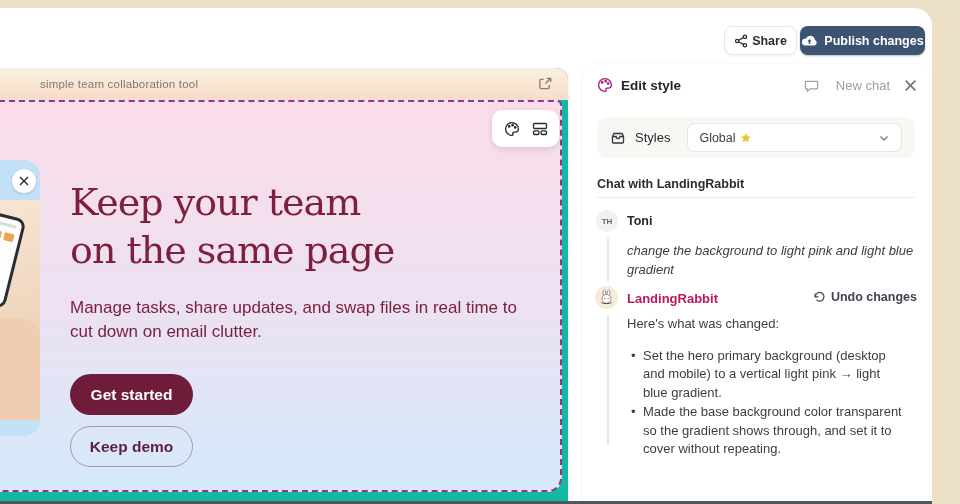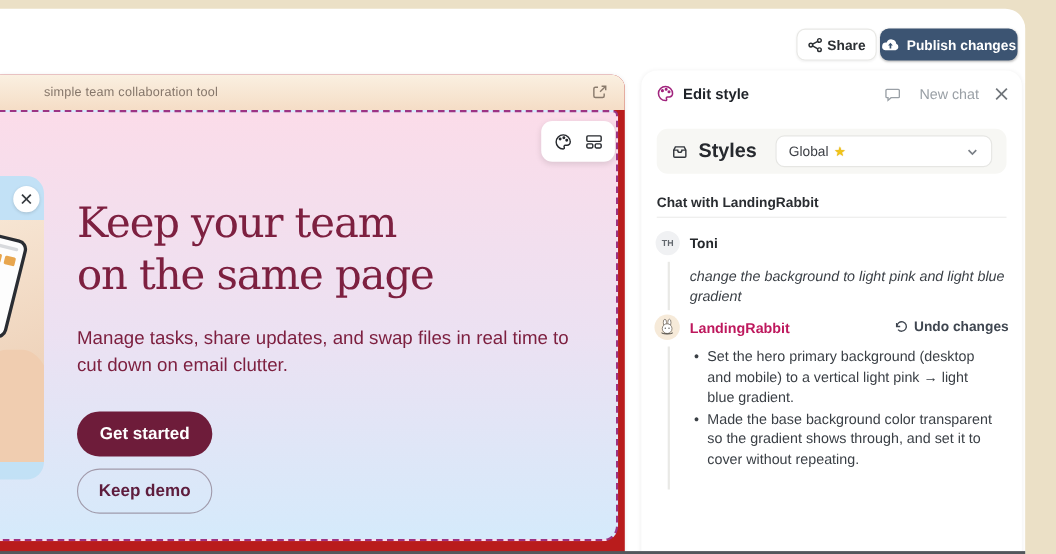--- a/index.html
+++ b/index.html
@@ -13,21 +13,21 @@
   
   .share-btn { position:absolute; left:724px; top:26px; width:73px; height:29px; background:#fff;
     border:1px solid #e8e8e5; border-radius:8px; display:flex; align-items:center; justify-content:center; gap:4px;
     font-size:12.5px; font-weight:bold; color:#2b2f33; box-shadow:0 1px 2px rgba(0,0,0,.05); cursor:pointer; }
   .publish-btn { position:absolute; left:800px; top:26px; width:125px; height:29px; background:#3c5472;
     border:none; border-radius:8px; display:flex; align-items:center; justify-content:center; gap:6px;
     font-size:12.5px; font-weight:bold; color:#fff; box-shadow:0 1px 2px rgba(0,0,0,.25); cursor:pointer; }
 
   
   .preview { position:absolute; left:0; top:68px; width:568px; height:436px; border-radius:0 12px 0 0;
-    overflow:hidden; background:#b91c1c; box-shadow:0 1px 4px rgba(0,0,0,.08); }
+    overflow:hidden; background:#14b8a6; box-shadow:0 1px 4px rgba(0,0,0,.08); }
   .preview-header { position:absolute; left:0; top:0; width:100%; height:32px;
     background:linear-gradient(180deg,#faf0e1 0%, #f5ddc6 100%); display:flex; align-items:center; }
   .site-title { margin-left:40px; font-size:11.5px; color:#85766a; letter-spacing:.2px; }
   .open-external { position:absolute; right:14px; top:8px; width:16px; height:16px; cursor:pointer; color:#8a7b6d; }
 
   .hero { position:absolute; left:-12px; top:32px; width:574px; height:392px;
     border:2px dashed #9c3383; border-radius:0 5px 14px 0;
     background:linear-gradient(180deg,#fbdce9 0%, #ece1f2 52%, #d5eafb 100%); overflow:hidden; }
 
   .pill-toolbar { position:absolute; left:502px; top:8px; width:67px; height:37px; background:#fff; border-radius:10px;
@@ -60,21 +60,21 @@
     border-radius:14px 14px 0 0; box-shadow:0 1px 5px rgba(0,0,0,.07); }
   .panel-header { position:absolute; left:0; top:0; width:100%; height:42px; display:flex; align-items:center; }
   .panel-title-wrap { display:flex; align-items:center; gap:8px; margin-left:14px; }
   .panel-title { font-size:13.5px; font-weight:bold; color:#1f2329; }
   .panel-header-right { position:absolute; right:12px; top:0; height:42px; display:flex; align-items:center; gap:14px; }
   .new-chat { display:flex; align-items:center; gap:17px; color:#9aa0a6; font-size:13px; cursor:pointer; }
   .panel-close { color:#6f7479; cursor:pointer; display:flex; }
 
   .styles-box { position:absolute; left:14px; top:53px; width:318px; height:41px; background:#f7f7f4; border-radius:10px;
     display:flex; align-items:center; padding:0 13px; }
-  .styles-label { font-size:18px; font-weight:bold; color:#26292e; margin-left:9px; }
+  .styles-label { font-size:13px; font-weight:normal; color:#26292e; margin-left:9px; }
   .styles-dropdown { margin-left:17px; flex:1; height:29px; background:#fff; border:1px solid #e6e6e3; border-radius:8px;
     display:flex; align-items:center; padding:0 11px; cursor:pointer; }
   .styles-value { font-size:12.5px; color:#3b3e44; }
   .styles-star { font-size:12px; color:#f0c419; margin-left:5px; text-shadow:0 0 1px #d89c00; }
   .styles-chevron { margin-left:auto; color:#7a7f86; display:flex; }
 
   .chat-heading { position:absolute; left:14px; top:113px; font-size:12.5px; font-weight:bold; color:#2a2d31; }
   .chat-divider { position:absolute; left:14px; top:133px; width:318px; height:1px; background:#ececea; }
 
   .avatar-user { position:absolute; left:13px; top:146px; width:22px; height:22px; border-radius:50%; background:#f0f1f3;
@@ -265,20 +265,21 @@
       <span style="display:flex;">
         <svg width="13" height="13" viewBox="0 0 16 16" fill="none" stroke="#3f4650" stroke-width="1.5">
           <path d="M2.6 3.2v4h4"></path>
           <path d="M2.9 7.2a5.3 5.3 0 1 1 1.3 3.4"></path>
         </svg>
       </span>
       <span>Undo changes</span>
     </div>
     <div class="thread-2"></div>
     <div class="bot-text">
+      <div class="intro">Here's what was changed:</div>
       <ul>
         <li>Set the hero primary background (desktop and mobile) to a vertical light pink → light blue gradient.</li>
         <li>Made the base background color transparent so the gradient shows through, and set it to cover without repeating.</li>
       </ul>
     </div>
   </div>
 
   <div class="bottom-edge"></div>
 </div>
 

